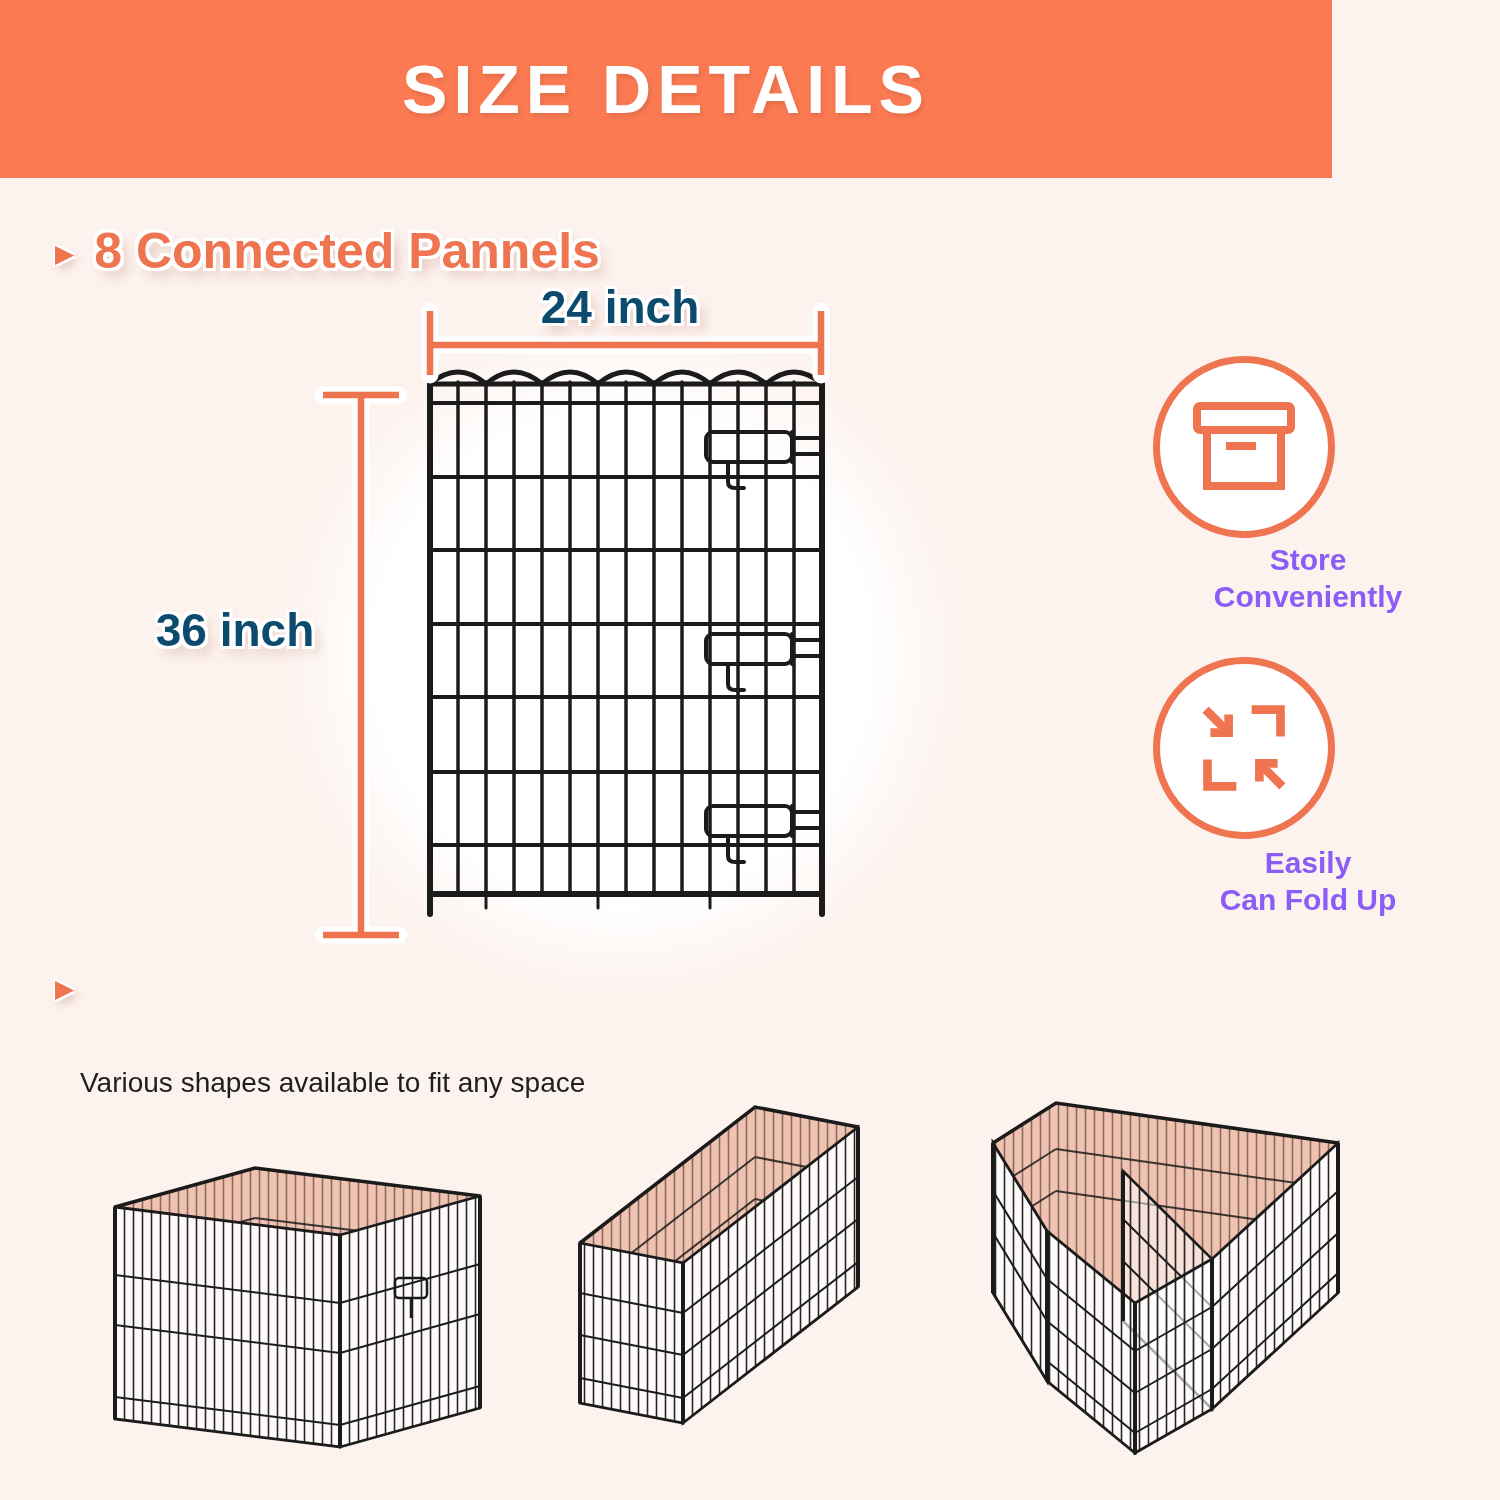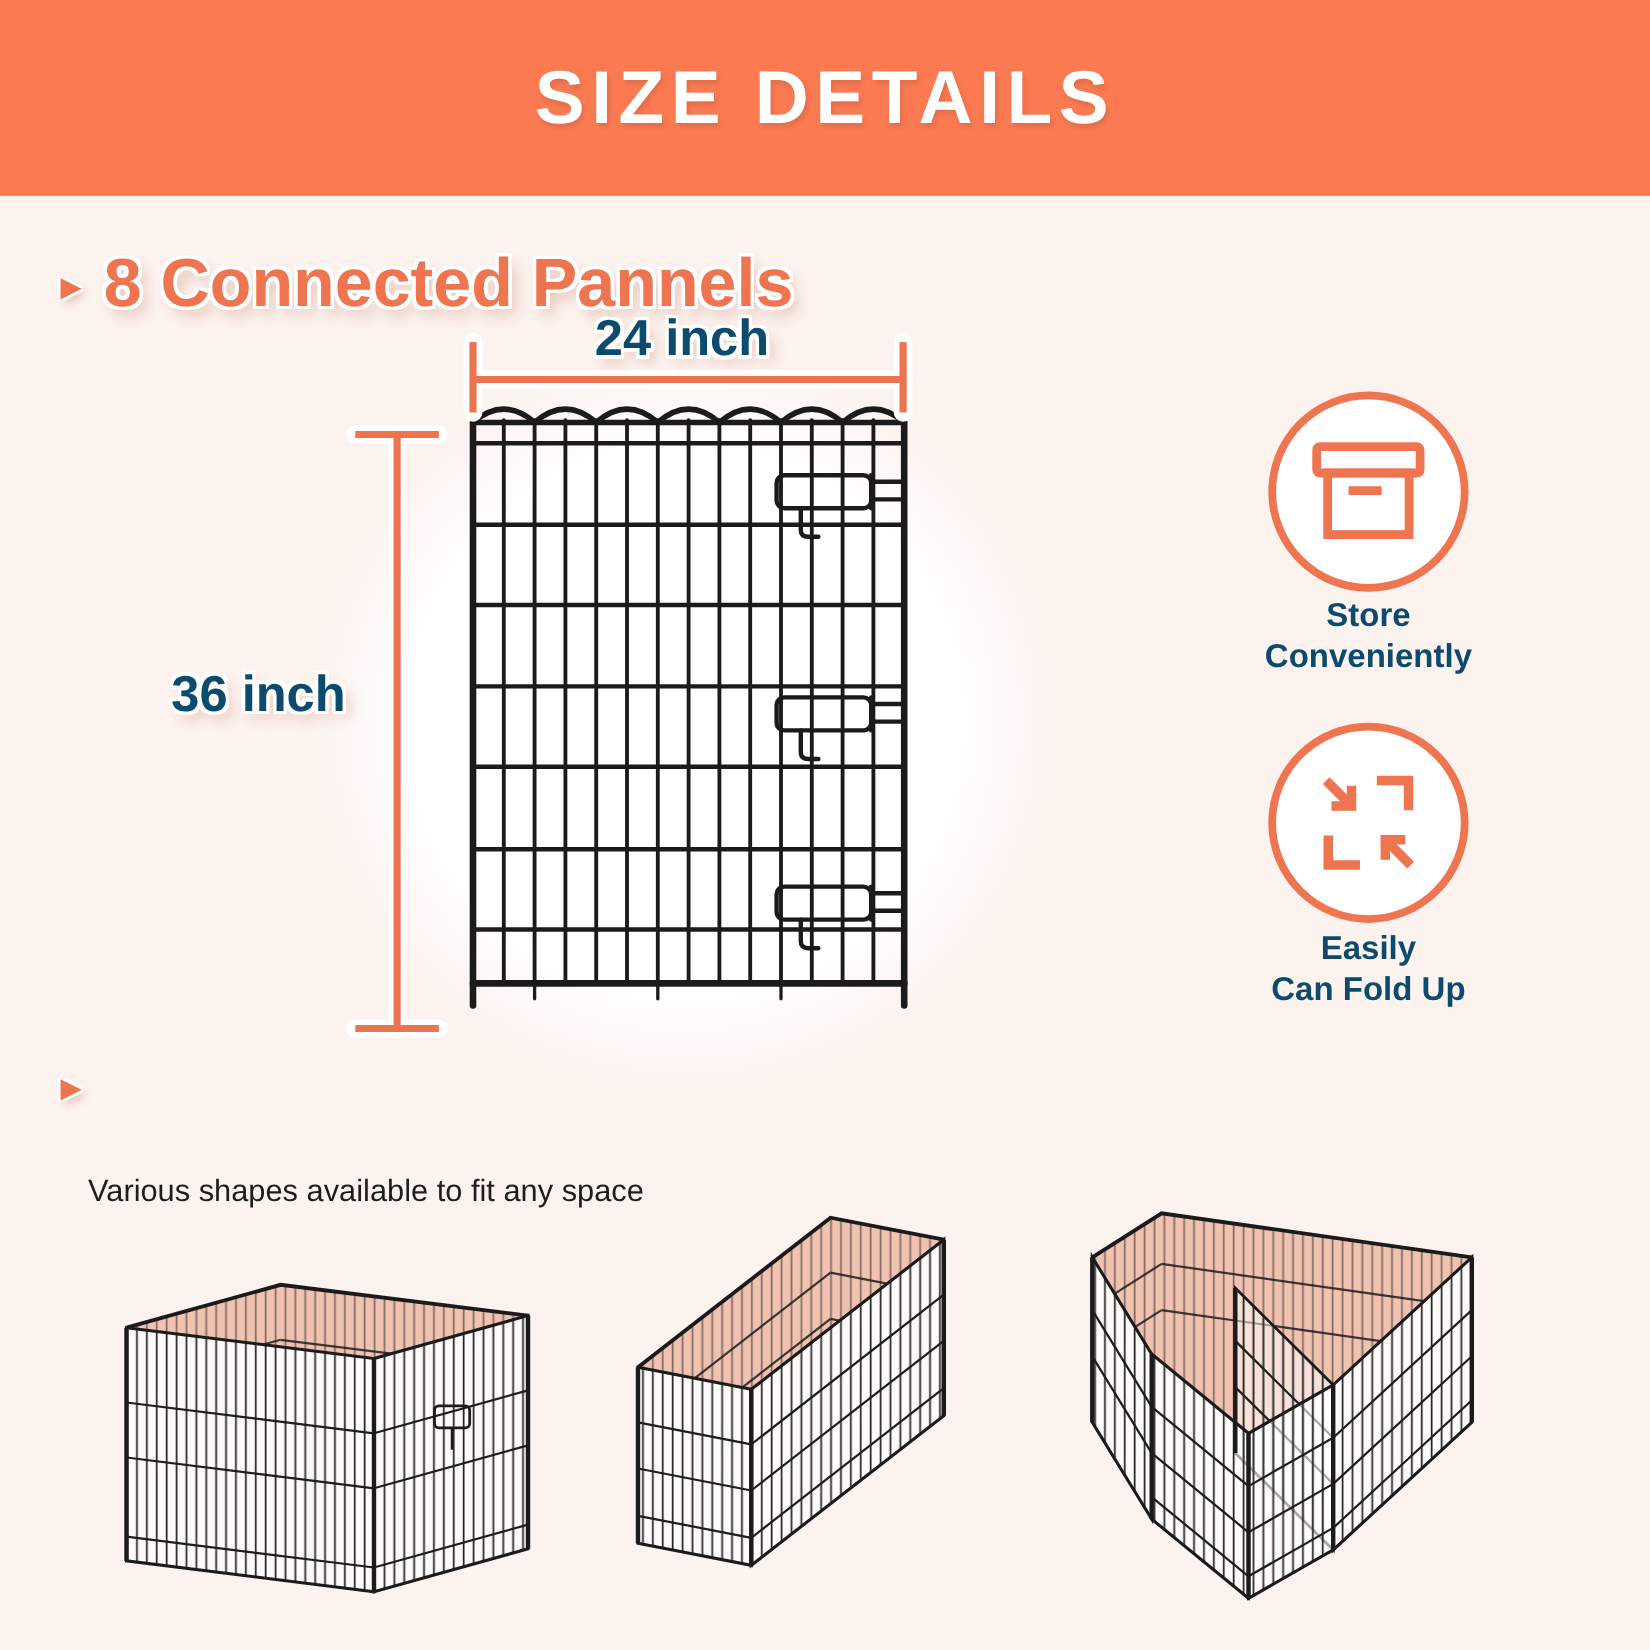--- a/index.html
+++ b/index.html
@@ -3,21 +3,21 @@
 <meta charset="utf-8">
 <style>
   html,body{margin:0;padding:0;background:#e9e4e1;}
   .canvas{
     position:relative;width:1500px;height:1500px;overflow:hidden;
     background:#FCF2EE;
     font-family:"Liberation Sans", sans-serif;
   }
   
   .header{
-    position:absolute;left:0;top:0;width:1500px;height:178px;
+    position:absolute;left:0;top:0;width:1332px;height:178px;
     background:#FB7A52;display:flex;align-items:center;justify-content:center;
   }
   .header-title{
     color:#FFFFFF;font-size:68px;font-weight:bold;letter-spacing:6px;
     text-shadow:2px 3px 5px rgba(0,0,0,0.10);
   }
   
   .halo{
     text-shadow:
       -3px -3px 0 #fff, 3px -3px 0 #fff, -3px 3px 0 #fff, 3px 3px 0 #fff,
@@ -26,21 +26,21 @@
   }
   .section-heading{
     position:absolute;display:flex;align-items:center;gap:20px;color:#EF7450;
   }
   .bullet{
     font-family:"DejaVu Sans", sans-serif;font-size:25px;color:#EF7450;line-height:1;
     text-shadow:-2px -2px 0 #fff,2px -2px 0 #fff,-2px 2px 0 #fff,2px 2px 0 #fff,
                 4px 5px 8px rgba(190,120,95,0.40);
     transform:translateY(2px);
   }
-  .heading-text{font-size:62px;font-weight:bold;line-height:1.1;}
+  .heading-text{font-size:50px;font-weight:bold;line-height:1.1;}
   .dim-label{
     position:absolute;color:#0c4a6e;font-size:46px;font-weight:bold;
     text-align:center;line-height:48px;
   }
   .subtext{
     position:absolute;left:80px;top:1066px;width:700px;
     color:#1E1E1E;font-size:28px;line-height:34px;
   }
   
   .glow{
@@ -48,22 +48,22 @@
     background:radial-gradient(circle, #FFFFFF 0%, #FFFFFF 52%, rgba(255,255,255,0) 72%);
   }
   .abs{position:absolute;}
   
   .feature-circle{
     position:absolute;width:168px;height:168px;border-radius:50%;
     border:7px solid #EF7450;background:#FFFFFF;
     display:flex;align-items:center;justify-content:center;
   }
   .feature-label{
-    position:absolute;left:1084px;width:320px;text-align:center;
-    color:#0c4a6e;font-size:30px;font-weight:bold;line-height:37px;
+    position:absolute;left:1148px;width:320px;text-align:center;
+    color:#8b5cf6;font-size:30px;font-weight:bold;line-height:37px;
   }
 </style>
 </head>
 <body>
 
 <div class="canvas">
 
   <div class="header">
     <div class="header-title">SIZE DETAILS</div>
   </div>

